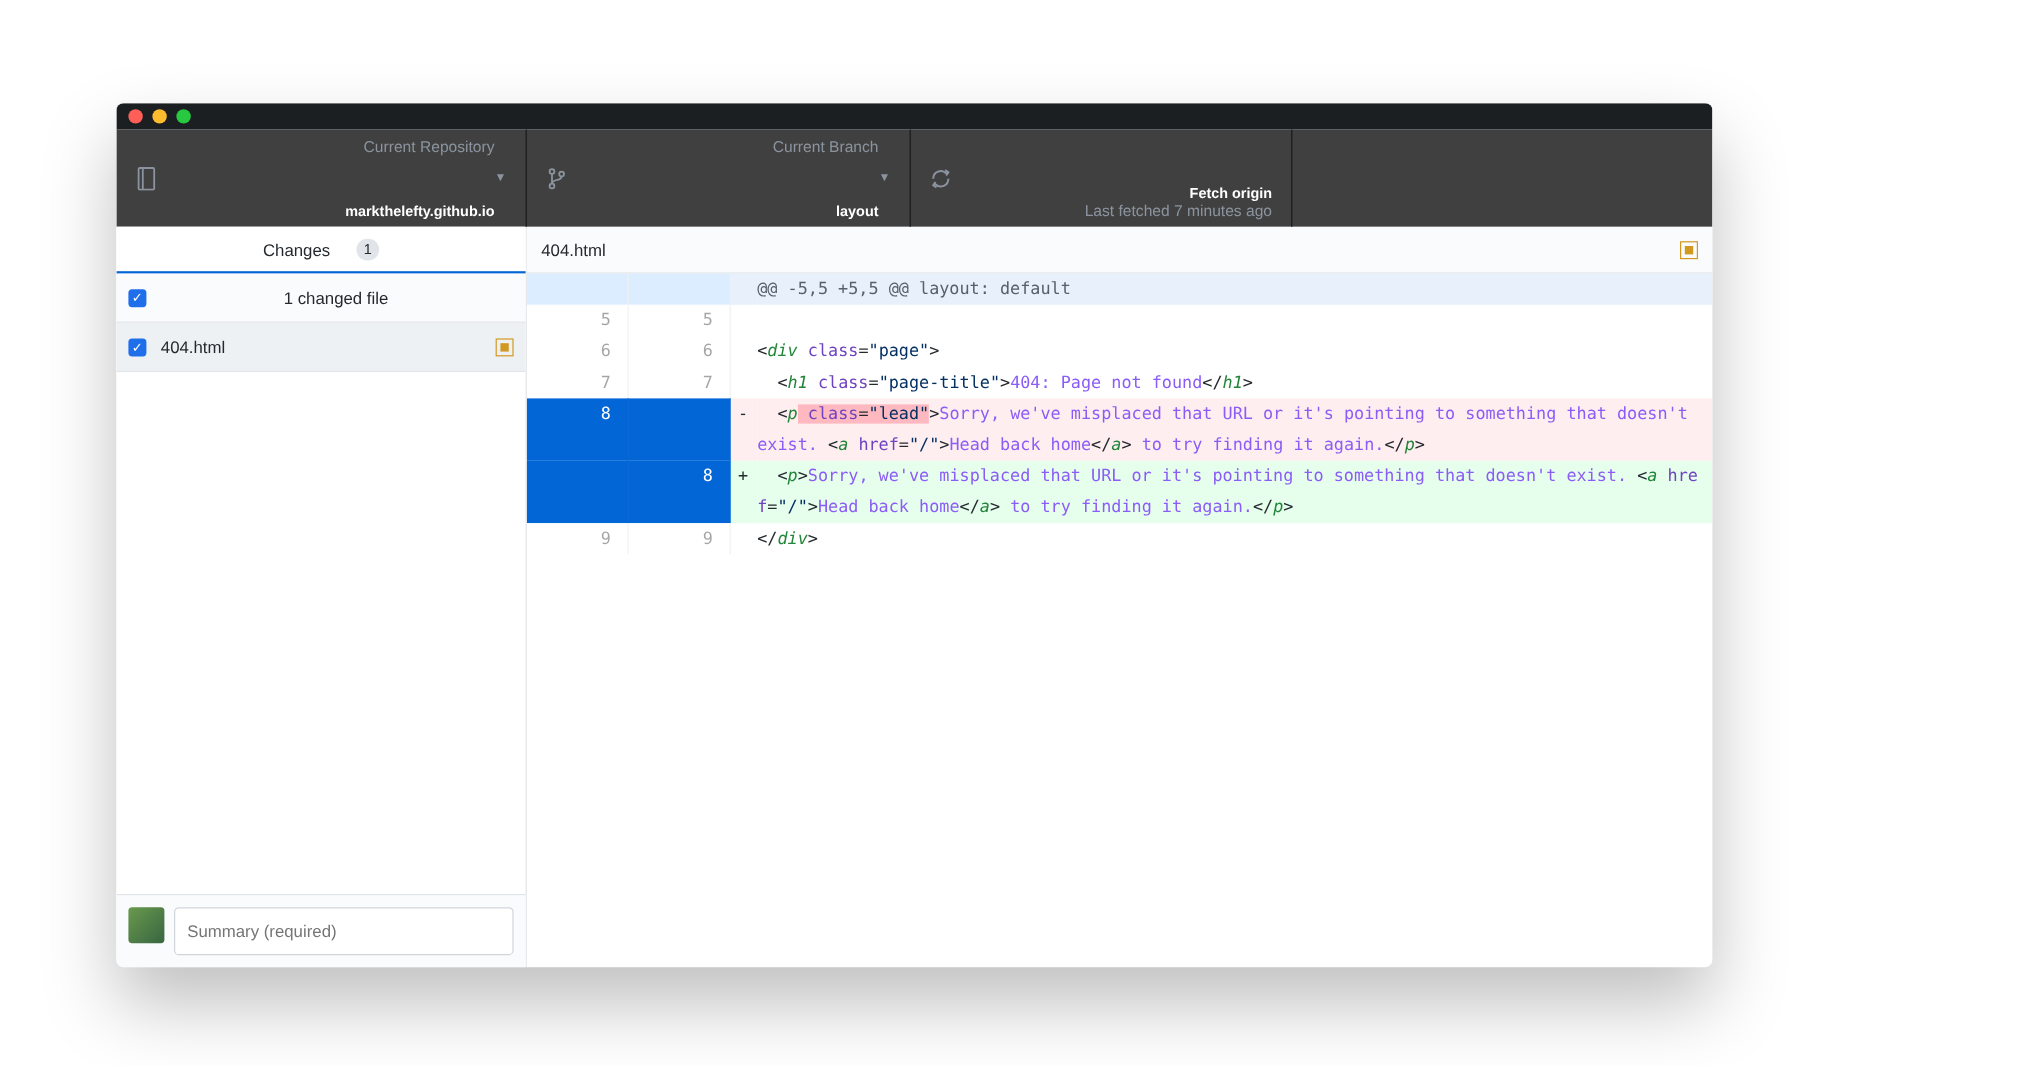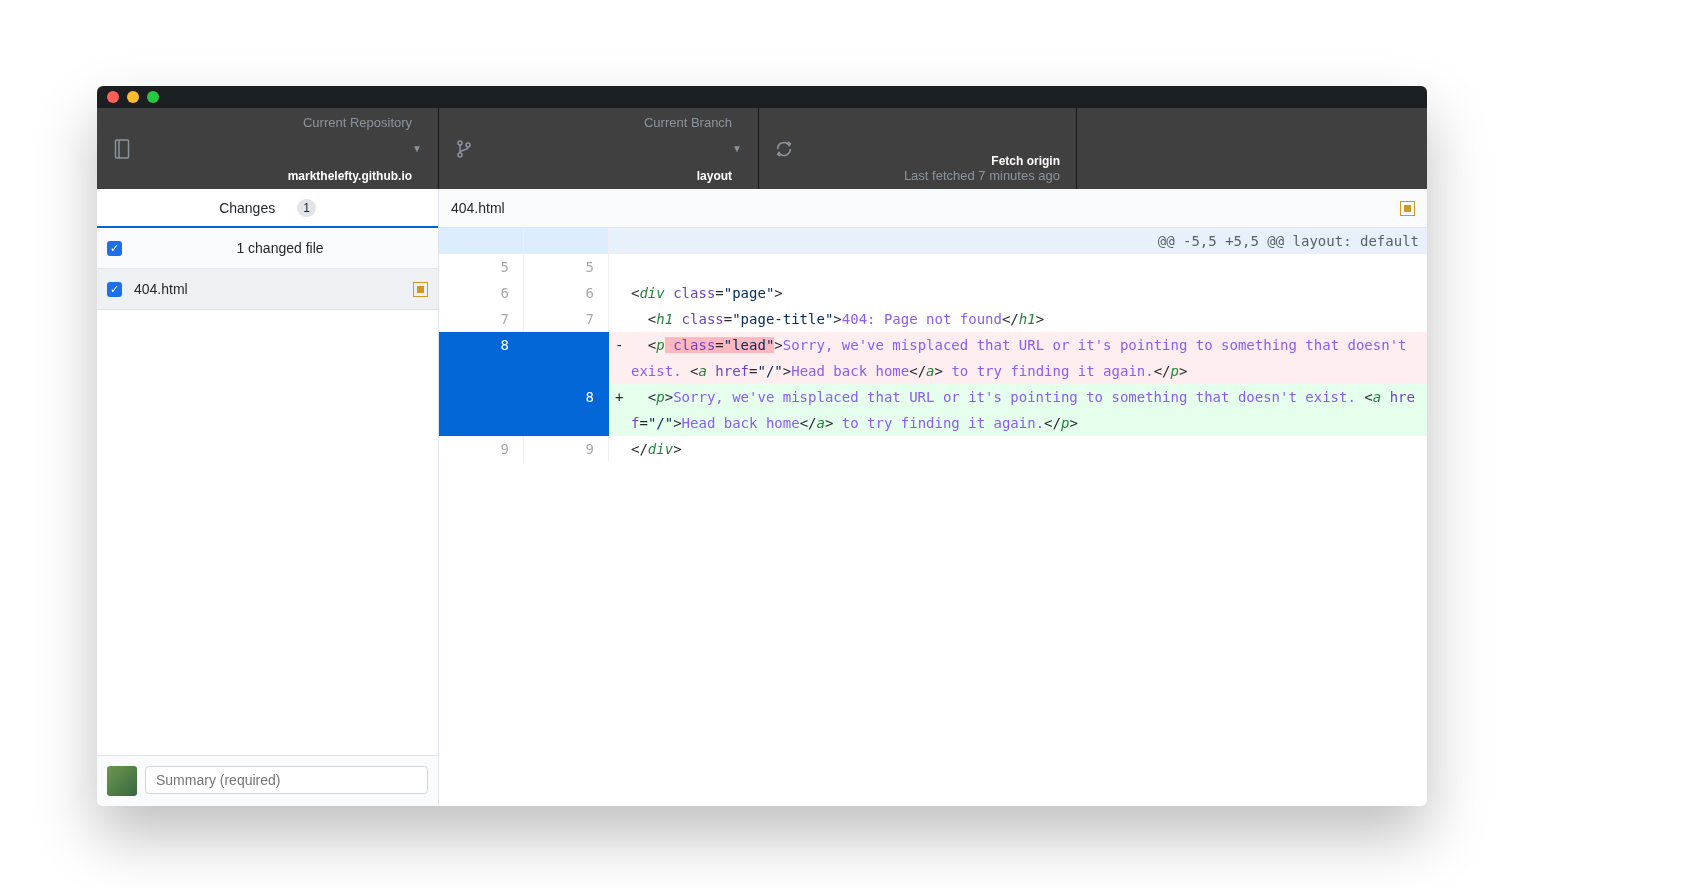--- a/index.html
+++ b/index.html
@@ -153,21 +153,21 @@
     background: #fafbfc;
   }
   .avatar {
     width: 30px; height: 30px;
     background: linear-gradient(135deg,#6a994e,#386641);
     border-radius: 3px;
     flex-shrink:0;
   }
   .summary-input {
     flex: 1;
-    height: 28px;
+    height: 40px;
     border: 1px solid #d1d5da;
     border-radius: 4px;
     padding: 0 10px;
     font-size: 14px;
     color: #737373;
     background:#fff;
     outline: none;
   }
 
   .diff-pane {
@@ -197,21 +197,21 @@
     font-size: 14px;
     line-height: 26px;
     overflow: hidden;
   }
   .diff-line { display: flex; }
   .ln { width: 85px; text-align: right; padding-right: 14px; color: rgba(27,31,35,0.4); user-select:none; flex-shrink:0; border-right:1px solid #eef0f2; background:#fff;}
   .ln.sel { background:#0366d6; color:#fff; border-right-color:#0366d6;}
   .ln.hunkbg { background:#dbedff; }
   .marker { width: 22px; padding-left:6px; color:#24292e; user-select:none; flex-shrink:0;}
   .code { flex:1; white-space: pre-wrap; word-break: break-all; color:#24292e; padding-right: 8px;}
-  .hunk .code { background:#e7f0fb; color:#586069;text-align:right;}
+  .hunk .code { background:#e7f0fb; color:#586069;}
   .hunk .marker { background:#e7f0fb; }
   .add .code, .add .marker { background:#e6ffed; }
   .del .code, .del .marker { background:#ffeef0; }
   .hl-del { background:#fdb8c0; }
 
   
   .t-tag   { color:#22863a;font-style:italic; }
   .t-attr  { color:#6f42c1; }
   .t-str   { color:#032f62; }
   .t-text  { color:#8b5cf6; }

